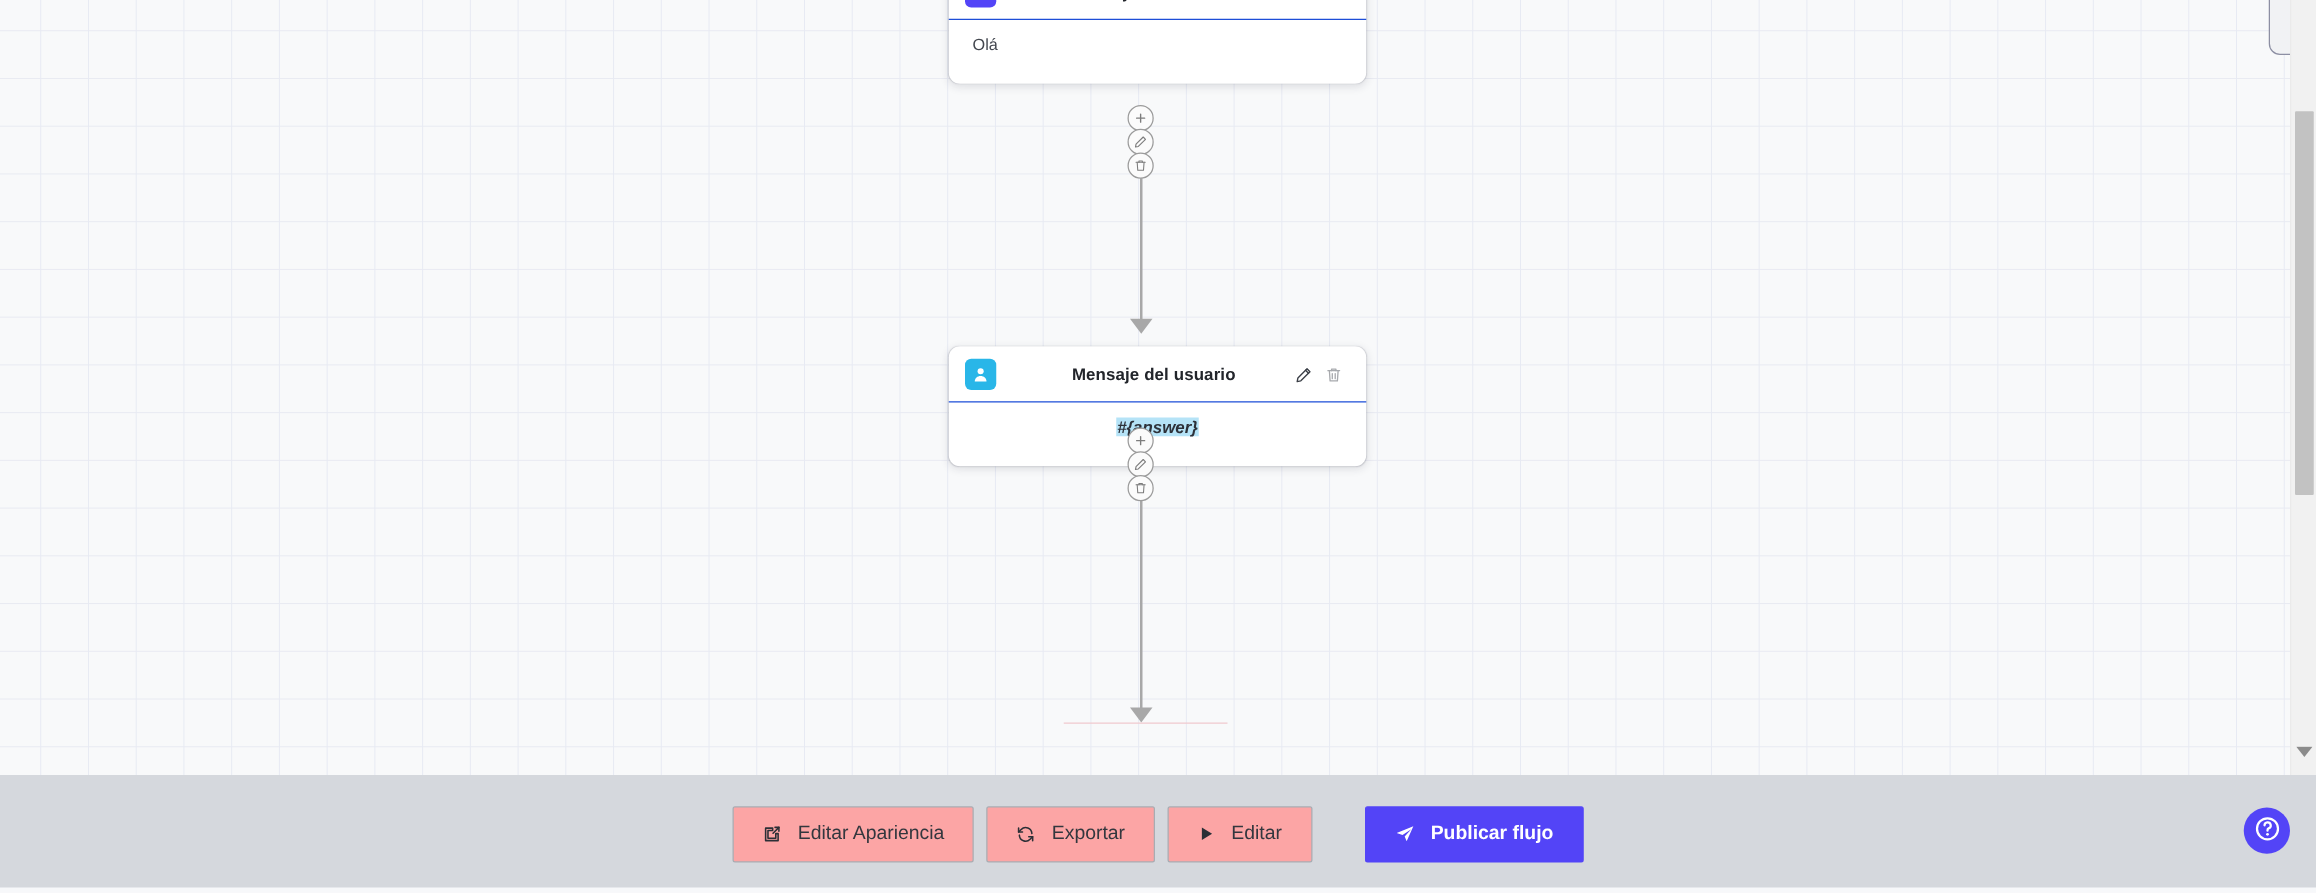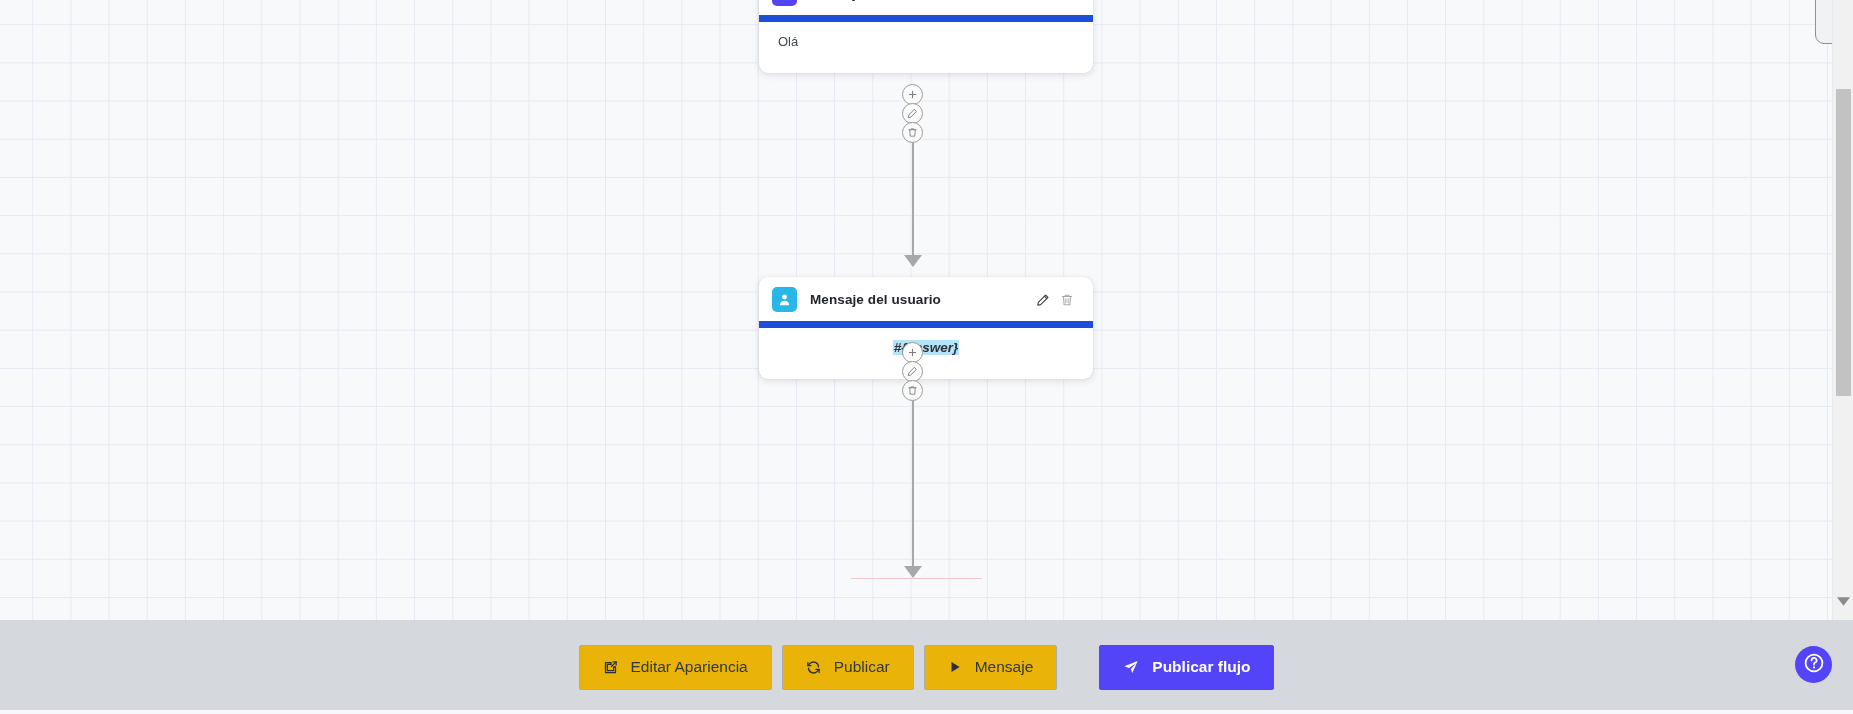--- a/index.html
+++ b/index.html
@@ -57,21 +57,22 @@
     width: 334px;
     background: #ffffff;
     border-radius: 9px;
     box-shadow: 0 2px 7px rgba(35,40,60,0.13), 0 0 1px rgba(35,40,60,0.18);
     box-sizing: border-box;
   }
   .node-head {
     display: flex;
     align-items: center;
     padding: 10px 19px 9px 13px;
-    border-bottom: 7px solid #1d4ed8;
+    border-bottom: 1px solid #1d4ed8;
+    text-align: center;
   }
   .node-icon {
     width: 25px;
     height: 25px;
     border-radius: 5px;
     flex: 0 0 auto;
     display: flex;
     align-items: center;
     justify-content: center;
   }
@@ -212,21 +213,21 @@
     align-items: center;
     justify-content: center;
     gap: 10px;
     box-sizing: border-box;
   }
   .tb-wrap { position: relative; display: inline-block; }
   .tb-btn {
     height: 45px;
     min-width: 60px;
     padding: 0 23px;
-    background: #eab308;
+    background: #fca5a5;
     border: 1px solid #a9acb2;
     border-radius: 2px;
     font-family: "Liberation Sans", sans-serif;
     font-size: 15.5px;
     color: #33373e;
     display: inline-flex;
     align-items: center;
     justify-content: center;
     gap: 13px;
     cursor: pointer;
@@ -415,33 +416,33 @@
     <span class="tb-wrap">
       <button class="tb-btn">
         <span>
           <svg width="15" height="15" viewBox="0 0 24 24" fill="none" stroke="#2b2f36" stroke-width="2" stroke-linecap="round" stroke-linejoin="round">
             <path d="M20 11a8 8 0 0 0-13.7-5.3L3 9"></path>
             <path d="M4 13a8 8 0 0 0 13.7 5.3L21 15"></path>
             <path d="M3 4v5h5"></path>
             <path d="M21 20v-5h-5"></path>
           </svg>
         </span>
-        <span>Publicar</span>
+        <span>Exportar</span>
       </button>
     </span>
 
 
     <span class="tb-wrap">
       <button class="tb-btn">
         <span>
           <svg width="14" height="14" viewBox="0 0 24 24" fill="#2b2f36">
             <path d="M6 3.5l14 8.5-14 8.5z"></path>
           </svg>
         </span>
-        <span>Mensaje</span>
+        <span>Editar</span>
       </button>
     </span>
 
     <span class="tb-wrap">
       <button class="tb-btn primary">
         <span>
           <svg width="16" height="16" viewBox="0 0 24 24" fill="#ffffff">
             <path d="M22 3L2 11l7 2.6L19.5 6.5 11.6 15.4 14 21z"></path>
           </svg>
         </span>

